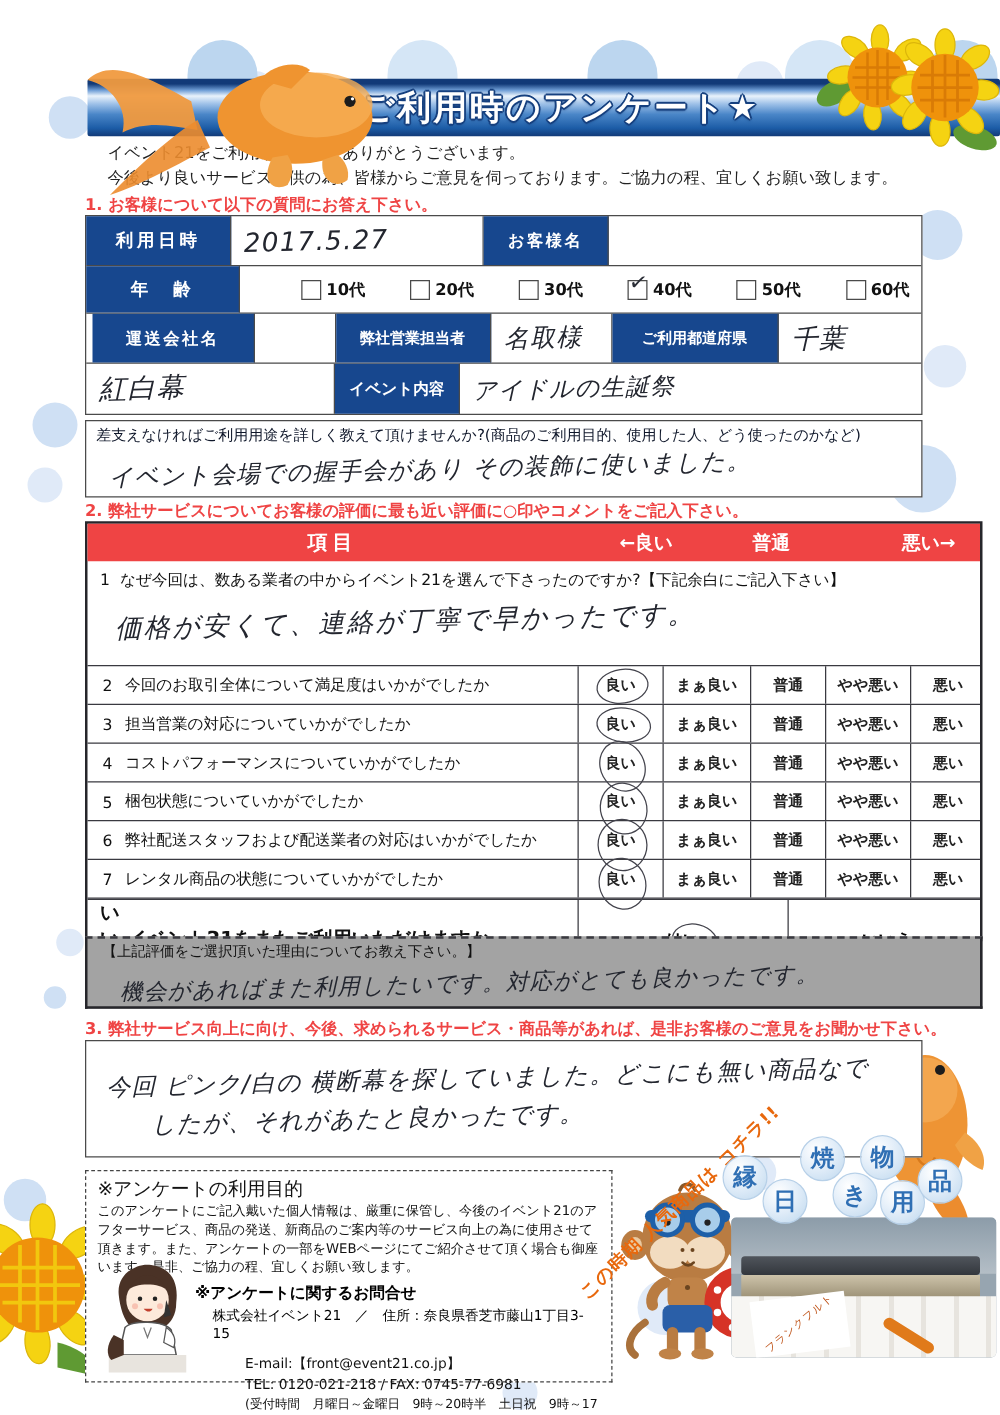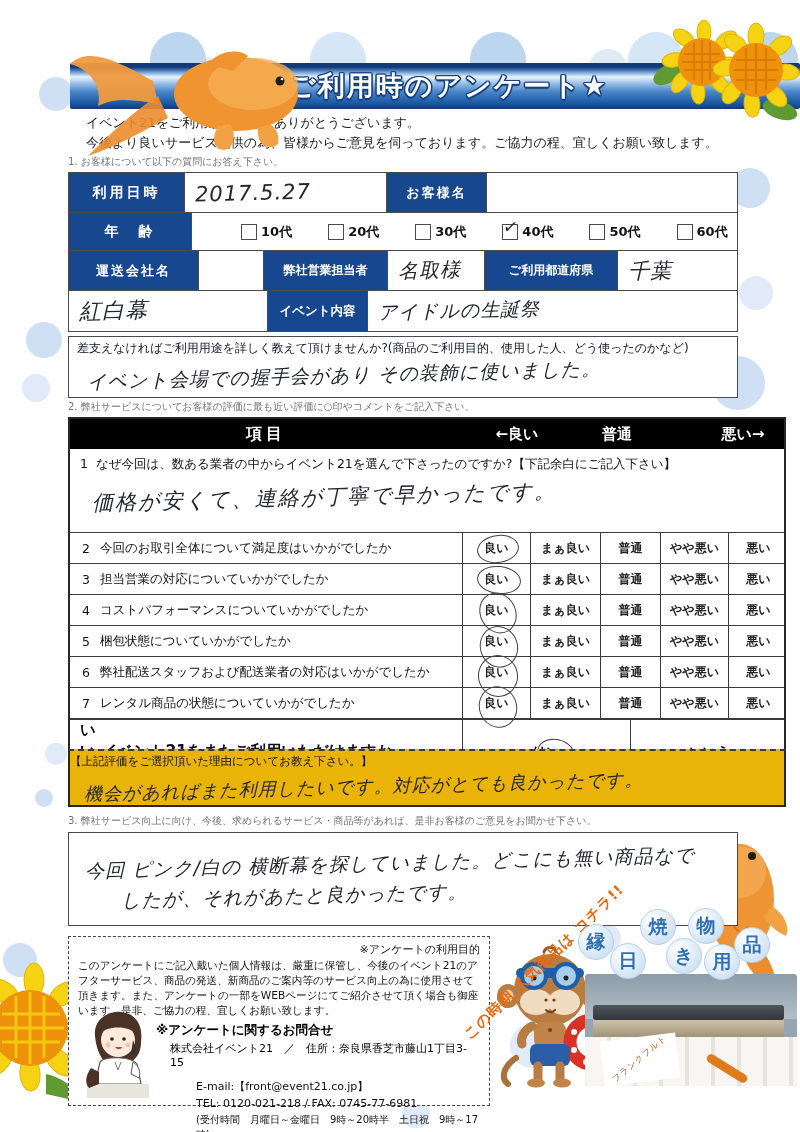--- a/index.html
+++ b/index.html
@@ -12,49 +12,49 @@
 
   
   .banner { position:absolute; left:70px; top:63px; width:730px; height:46px; z-index:2;
     background:linear-gradient(180deg,#123a78 0%,#123a78 9%,#6f9ed6 20%,#e9f2fb 30%,#9dc0e8 44%,#4a86c8 62%,#1c5ca6 86%,#123a78 100%);
     border-radius:2px; display:flex; align-items:center; justify-content:center; }
   .banner-title { color:#fff; font-size:27px; font-weight:bold; letter-spacing:2px;
     text-shadow:1.5px 0 0 #16407f,-1.5px 0 0 #16407f,0 1.5px 0 #16407f,0 -1.5px 0 #16407f,1px 1px 0 #16407f,-1px -1px 0 #16407f,1px -1px 0 #16407f,-1px 1px 0 #16407f,0 2px 2px #16407f; }
 
   .intro { position:absolute; left:86px; top:113px; z-index:2; font-size:13px; color:#222; line-height:1.5; }
 
-  .sec-heading { position:absolute; z-index:3; font-size:10px; font-weight:normal; color:#737373; }
+  .sec-heading { position:absolute; z-index:3; font-size:13px; font-weight:bold; color:#ef4444; }
 
   
   .table1 { position:absolute; left:68px; top:172px; width:670px; z-index:3; border:1.5px solid #4a4a4a; background:#fff; }
   .t1row { display:flex; border-bottom:1px solid #4a4a4a; }
   .t1row:last-child { border-bottom:none; }
   .navy { background:#17478e; color:#fff; font-weight:bold; display:flex; align-items:center; justify-content:center; }
   .cell { border-right:1px solid #4a4a4a; position:relative; }
   .cell:last-child { border-right:none; }
-  .r1 { height:40px; } .r2 { height:38px;gap:33px; } .r3 { height:40px; } .r4 { height:40px; }
+  .r1 { height:40px; } .r2 { height:38px;gap:33px; } .r3 { height:40px;justify-content:center; } .r4 { height:40px; }
   .lbl-lg { font-size:14px; letter-spacing:3px; }
   .lbl-md { font-size:12px; letter-spacing:0; }
   .val { display:flex; align-items:center; padding-left:10px; }
 
   .hand { font-style:italic; color:#23262f; transform:rotate(-1.5deg); letter-spacing:1px; }
 
   .age-area { display:flex; align-items:center; gap:36px; padding-left:16px; }
   .age-item { display:flex; align-items:center; gap:4px; font-size:13px; font-weight:600; color:#111; }
   .chk { position:relative; width:16px; height:16px; border:1.5px solid #4a4a4a; background:#fff; }
   .age-item.checked .chk::after { content:"✓"; position:absolute; top:-9px; left:0px; font-size:18px; color:#2a2d36; transform:rotate(8deg); font-weight:normal; }
 
   
   .usage-box { position:absolute; left:68px; top:336px; width:670px; height:62px; z-index:3; border:1.5px solid #4a4a4a; background:#fff; padding:3px 8px; }
   .usage-q { font-size:12px; color:#0f172a; }
   .usage-ans { font-size:19px; margin:4px 0 0 10px; }
 
   
   .table2 { position:absolute; left:68px; top:417px; width:718px; z-index:3; border:2px solid #26262b; background:#fff; }
-  .t2head { position:relative; height:30px; background:#000000; color:#fff; font-weight:bold; }
+  .t2head { position:relative; height:30px; background:#ef4444; color:#fff; font-weight:bold; }
   .t2head .h-item { position:absolute; left:0; width:392px; text-align:center; top:5px; font-size:16px; letter-spacing:4px; }
   .t2head .h-good { position:absolute; left:392px; width:110px; text-align:center; top:6px; font-size:15px; }
   .t2head .h-norm { position:absolute; left:512px; width:70px; text-align:center; top:6px; font-size:15px; }
   .t2head .h-bad  { position:absolute; left:630px; width:86px; text-align:center; top:6px; font-size:15px; }
 
   .q1block { position:relative; height:84px; border-bottom:1px solid #3a3a40; padding:7px 8px 0 10px; font-size:12.5px; color:#111; }
   .q1ans { position:absolute; left:22px; top:34px; font-size:21px; letter-spacing:2px; }
 
   .qrow { display:grid; grid-template-columns:392px 68px 70px 60px 68px 60px; height:31px; border-bottom:1px solid #3a3a40; }
   .qrow:last-of-type { border-bottom:none; }
@@ -68,32 +68,32 @@
   .qrow.c4 .opt.sel::after { transform:rotate(72deg) translateX(3px); height:36px; margin-top:-16px; }
   .qrow.c5 .opt.sel::after { transform:rotate(78deg); height:38px; margin-top:-16px; }
   .qrow.c6 .opt.sel::after { transform:rotate(70deg); height:36px; margin-top:-15px; }
 
   .q8row { display:grid; grid-template-columns:392px 168px 158px; height:32px; border-top:1px solid #3a3a40; }
   .q8row .qcell { font-size:15.5px; font-weight:bold; gap:10px; }
   .q8opt { border-left:1px solid #3a3a40; display:flex; align-items:center; justify-content:center; font-size:13px; font-weight:bold; position:relative; }
   .q8opt.sel::after { content:""; position:absolute; left:50%; top:50%; width:36px; height:27px; margin:-13px 0 0 -10px; border:1.7px solid #43434c; border-radius:50%; transform:rotate(14deg); }
 
   
-  .reason-box { position:absolute; left:68px; top:749px; width:718px; height:58px; z-index:3; background:#eab308;
-    border:2px solid #26262b; border-top:2px dashed #3a3a40; padding:3px 0; }
+  .reason-box { position:absolute; left:68px; top:749px; width:718px; height:58px; z-index:3; background:#a3a3a3;
+    border:2px solid #26262b; border-top:2px dashed #3a3a40; padding:3px 12px; }
   .reason-lbl { font-size:11.5px; color:#111; }
   .reason-ans { font-size:18px; margin:4px 0 0 14px; }
 
   
   .s3-box { position:absolute; left:68px; top:832px; width:670px; height:94px; z-index:3; border:1.5px solid #4a4a4a; background:#fff; padding:14px 10px 0 16px; }
   .s3-line { font-size:19px; line-height:1.6; }
 
   
   .footer-box { position:absolute; left:68px; top:936px; width:422px; height:170px; z-index:3; border:1.8px dashed #444; background:#fff; padding:5px 9px; }
-  .purpose-title { font-size:11px; color:#111;text-align:right; }
+  .purpose-title { font-size:15px; color:#111; }
   .purpose-text { font-size:10.6px; color:#111; line-height:1.42; margin-top:1px; }
   .contact-title { font-size:12.5px; font-weight:bold; margin:4px 0 2px 78px; }
   .company-line { font-size:11px; margin-left:92px; }
   .contact-info { font-size:11px; line-height:1.5; margin:10px 0 0 118px; color:#111; }
   .contact-info .hours { font-size:10px; }
   .operator { position:absolute; left:6px; bottom:3px; }
 
   
   .ribbon { position:absolute; left:460px; top:1030px; z-index:4; font-size:14.5px; font-weight:bold; color:#e8680d;
     white-space:nowrap; transform:rotate(-44deg); transform-origin:0 0; letter-spacing:1px; }

